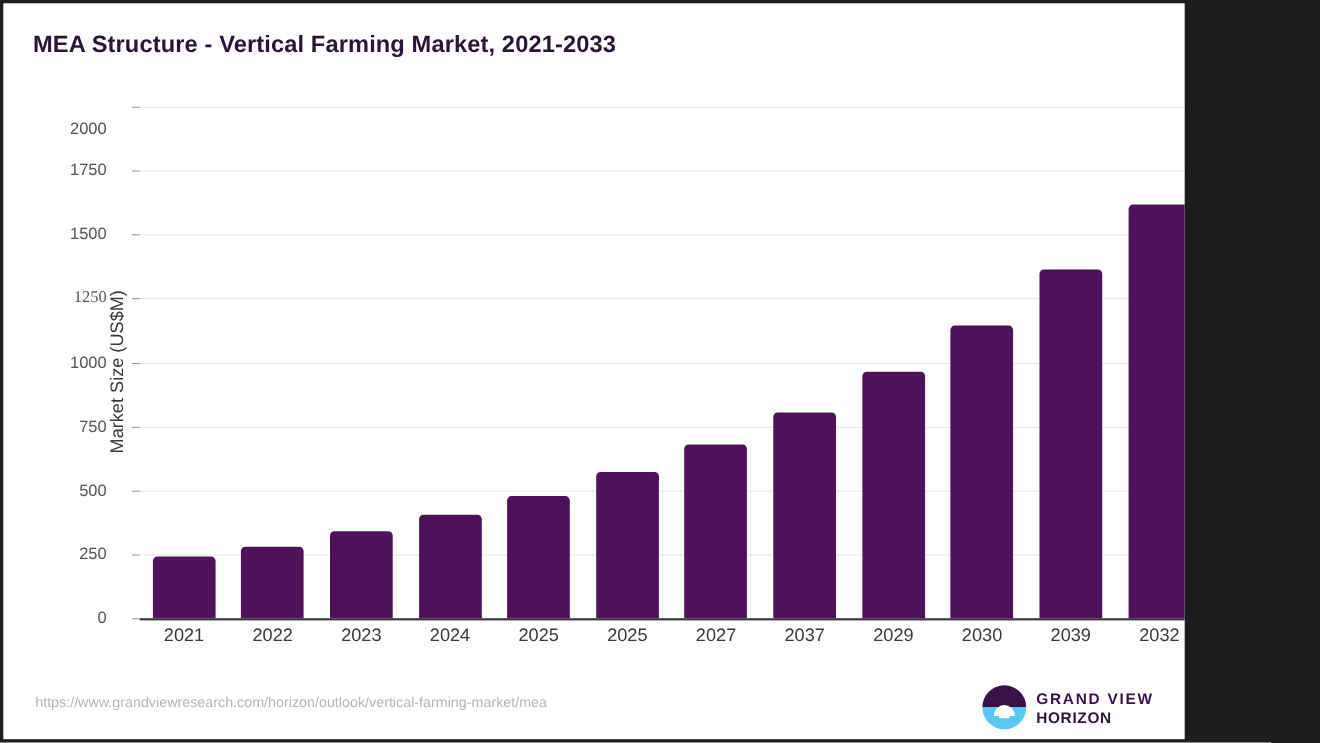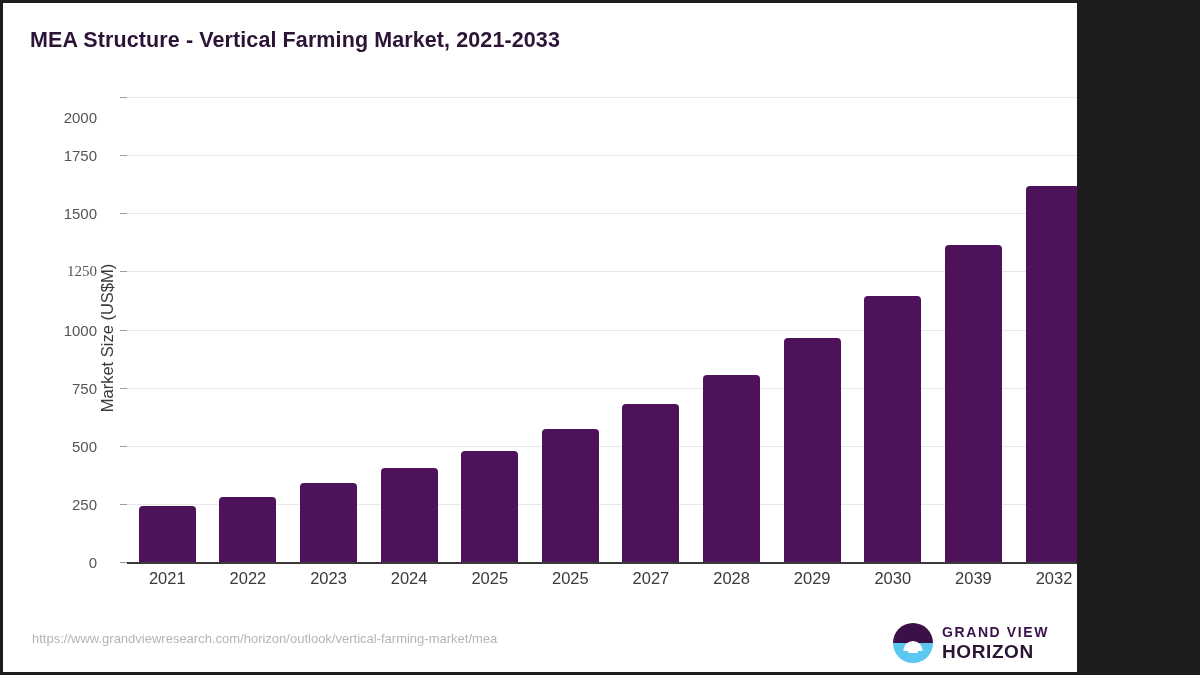--- a/index.html
+++ b/index.html
@@ -110,21 +110,21 @@
     background:#ffffff;height:2.2px;border-radius:2px;
   }
   .logo-line.l1{top:60%;width:15px;}
   .logo-line.l2{top:70%;width:10px;}
   .logo-text{display:flex;flex-direction:column;line-height:1;}
   .logo-top{
     font-size:14px;letter-spacing:1.6px;color:#3b1048;
     font-weight:600;margin-bottom:3px;
   }
   .logo-bottom{
-    font-size:19px;letter-spacing:.6px;color:#2b1436;
+    font-size:14px;letter-spacing:.6px;color:#2b1436;
     font-weight:bold;
   }
 </style>
 </head>
 <body>
 
 <div class="frame">
 
   <div class="title">MEA Structure - Vertical Farming Market, 2021-2033</div>
 
@@ -206,21 +206,21 @@
   </div>
 
   <div class="xlabels" id="xlabels">
       <div class="xlab">2021</div>
       <div class="xlab">2022</div>
       <div class="xlab">2023</div>
       <div class="xlab">2024</div>
       <div class="xlab">2025</div>
       <div class="xlab">2025</div>
       <div class="xlab">2027</div>
-      <div class="xlab">2028</div>
+      <div class="xlab">2037</div>
       <div class="xlab">2029</div>
       <div class="xlab">2030</div>
       <div class="xlab">2039</div>
       <div class="xlab">2032</div>
       <div class="xlab">2033</div>
     </div>
 
   <div class="source">https://www.grandviewresearch.com/horizon/outlook/vertical-farming-market/mea</div>
 
   <div class="logo">

